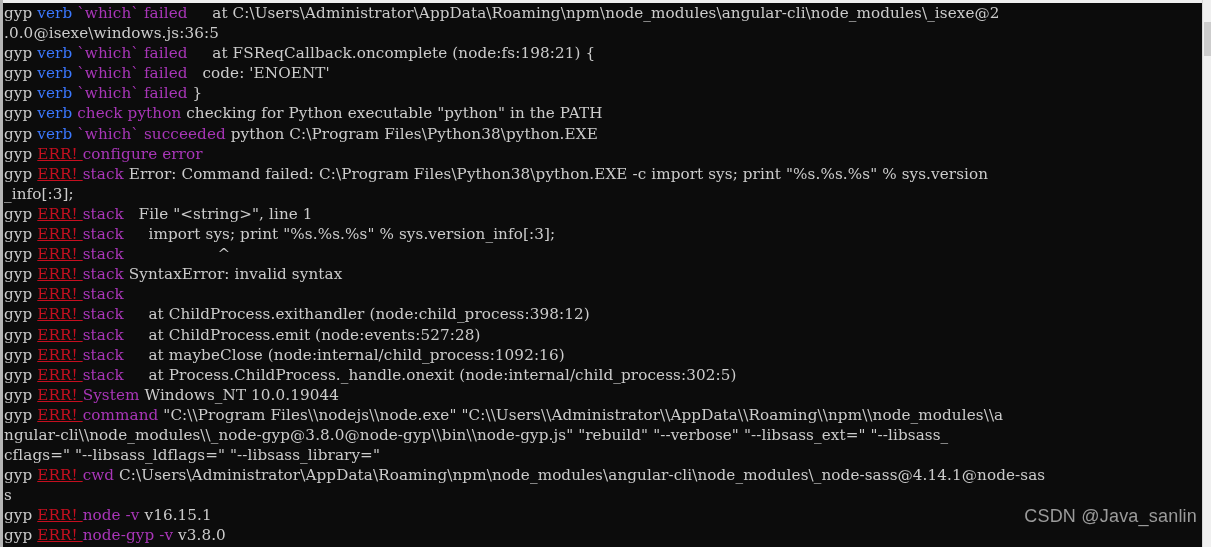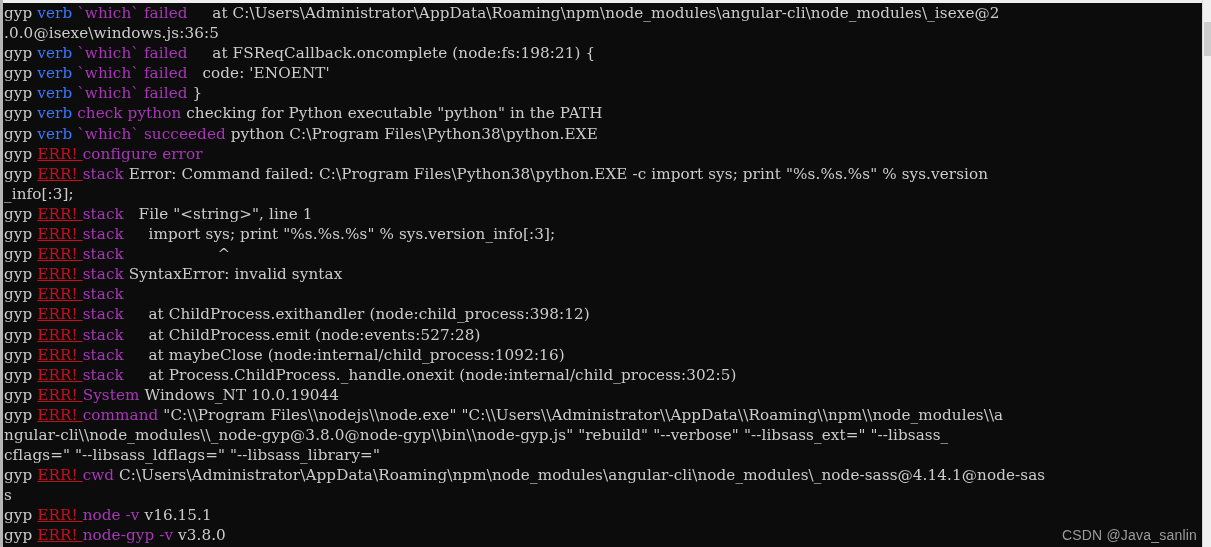--- a/index.html
+++ b/index.html
@@ -79,23 +79,23 @@
   }
   .t-plain   { color: #cccccc; }
   .t-prefix  { color: #cccccc; }
   .t-verb    { color: #3b78ff; }
   .t-err     { color: #c50f1f; text-decoration: underline; }
   .t-tag     { color: #a936b8; }
 
   #watermark {
     position: absolute;
     right: 14px;
-    bottom: 4px;
+    bottom: 20px;
     font-family: "Liberation Sans", "DejaVu Sans", sans-serif;
-    font-size: 14px;
+    font-size: 18px;
     color: #9b9b9b;
     letter-spacing: 0.2px;
     z-index: 4;
     user-select: none;
   }
 </style>
 </head>
 <body>
 
 <div id="terminal-window">

